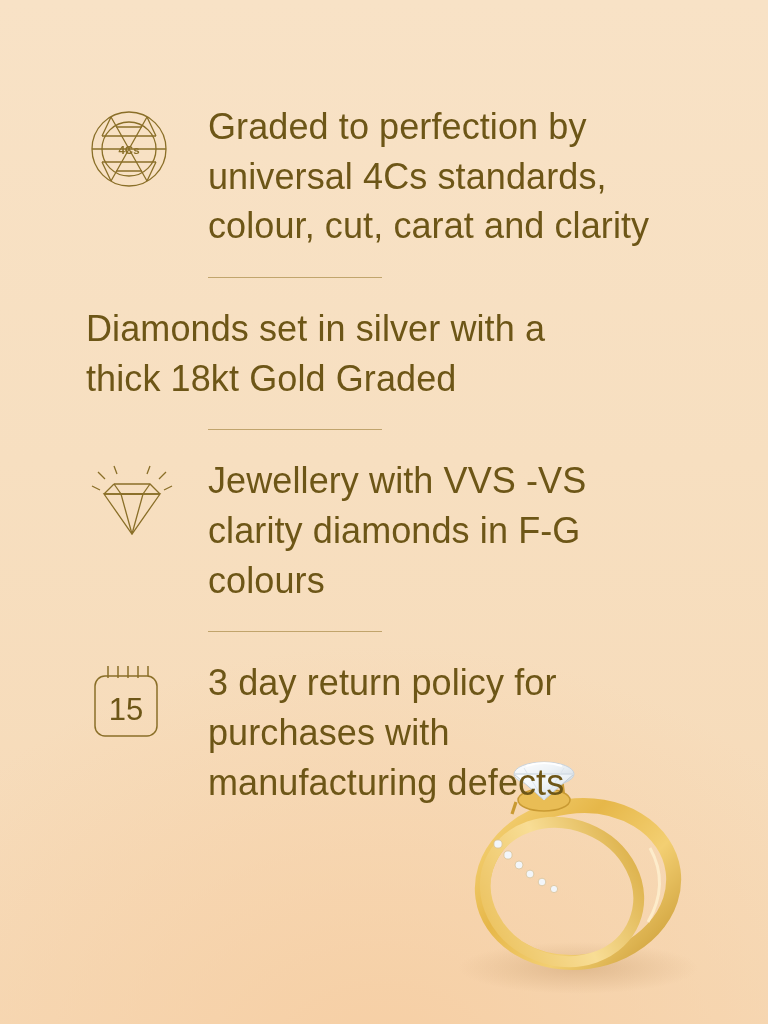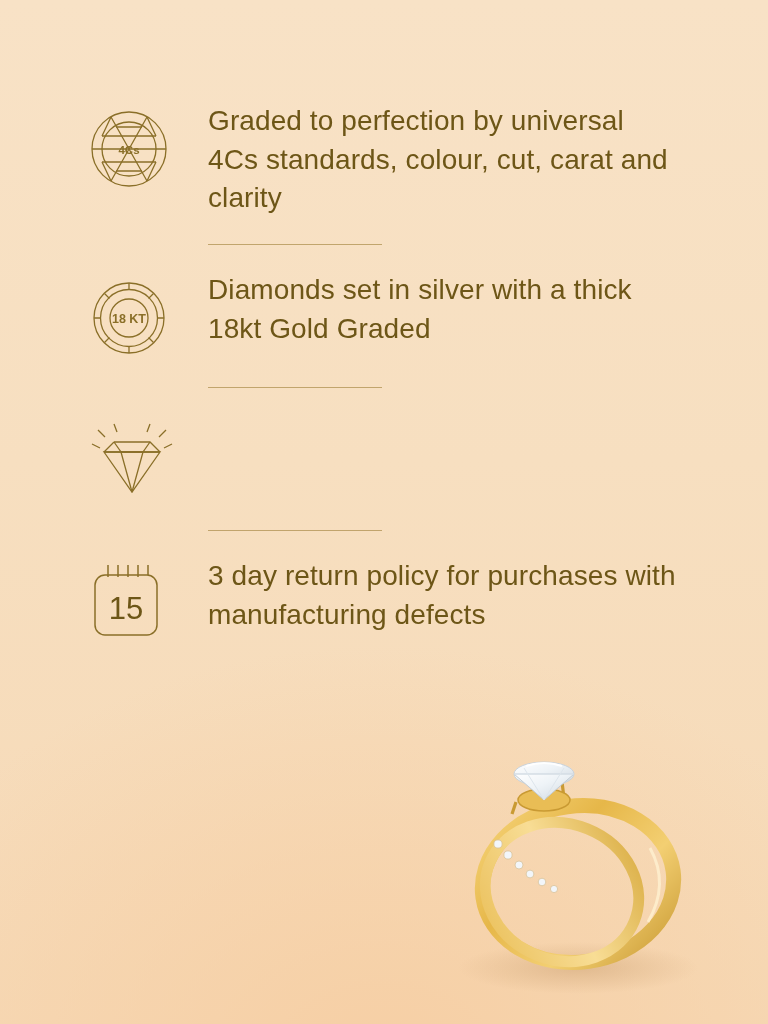--- a/index.html
+++ b/index.html
@@ -40,21 +40,21 @@
     width: 96px;
     min-width: 96px;
     display: flex;
     justify-content: flex-start;
     align-items: flex-start;
     padding-top: 6px;
   }
 
   .feature-text {
     color: #6d5617;
-    font-size: 28px;
+    font-size: 36px;
     line-height: 1.38;
     letter-spacing: 0.1px;
     font-weight: 400;
     max-width: 470px;
     padding-top: 2px;
   }
 
   .divider-row {
     display: flex;
   }
@@ -100,49 +100,40 @@
     </div>
     <div class="feature-text">Graded to perfection by universal 4Cs standards, colour, cut, carat and clarity</div>
   </div>
 
   <div class="divider-row">
     <div class="icon-cell"></div>
     <div class="divider"></div>
   </div>
 
   <div class="feature">
-    <div class="icon-cell">
-      <svg width="86" height="86" viewBox="0 0 86 86" fill="none" stroke="#8a6f28" stroke-width="1.3">
-        <circle cx="43" cy="43" r="35"></circle>
-        <circle cx="43" cy="43" r="28.5"></circle>
-        <circle cx="43" cy="43" r="19"></circle>
-        <path d="M43 8 L43 15 M43 71 L43 78 M8 43 L15 43 M71 43 L78 43"></path>
-        <path d="M18.5 18.5 L23.5 23.5 M67.5 18.5 L62.5 23.5 M18.5 67.5 L23.5 62.5 M67.5 67.5 L62.5 62.5"></path>
-        <text x="43" y="47.5" font-family="'Liberation Sans',sans-serif" font-size="12.5" font-weight="bold" fill="#8a6f28" stroke="none" text-anchor="middle">18 KT</text>
-      </svg>
-    </div>
     <div class="feature-text">Diamonds set in silver with a thick 18kt Gold Graded</div>
   </div>
 
   <div class="divider-row">
     <div class="icon-cell"></div>
     <div class="divider"></div>
   </div>
 
   <div class="feature">
     <div class="icon-cell">
       <svg width="92" height="86" viewBox="0 0 92 86" fill="none" stroke="#8a6f28" stroke-width="1.3">
         <path d="M18 34 L46 74 L74 34 Z"></path>
         <path d="M18 34 L74 34"></path>
         <path d="M28 24 L64 24 L74 34 M28 24 L18 34"></path>
         <path d="M28 24 L35 34 L46 74 M64 24 L57 34 L46 74"></path>
         <path d="M35 34 L57 34"></path>
         <path d="M6 26 L14 30 M12 12 L19 19 M28 6 L31 14 M64 6 L61 14 M80 12 L73 19 M86 26 L78 30"></path>
       </svg>
     </div>
+    <div class="feature-text">Jewellery with VVS -VS clarity diamonds in F-G colours</div>
   </div>
 
   <div class="divider-row">
     <div class="icon-cell"></div>
     <div class="divider"></div>
   </div>
 
   <div class="feature">
     <div class="icon-cell">
       <svg width="80" height="82" viewBox="0 0 80 82" fill="none" stroke="#8a6f28" stroke-width="1.5">

